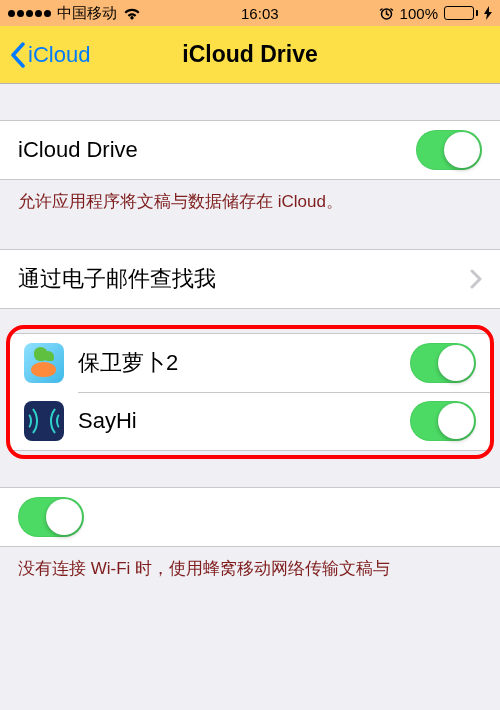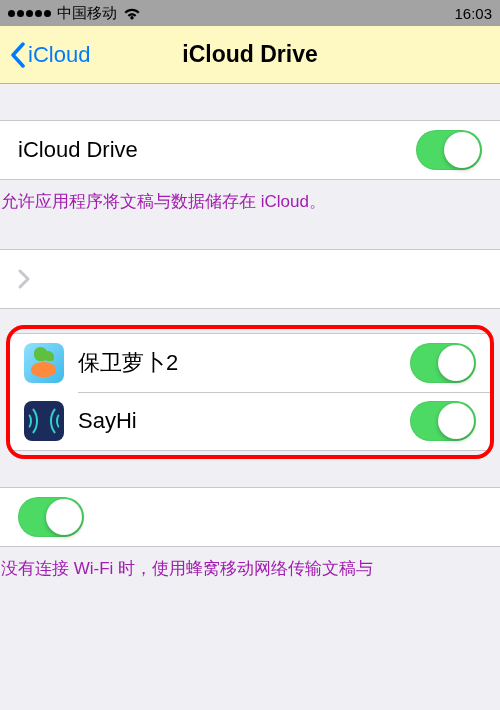--- a/index.html
+++ b/index.html
@@ -6,21 +6,21 @@
   html, body { width: 500px; height: 710px; overflow: hidden; }
   body {
     font-family: -apple-system, "Helvetica Neue", Helvetica, Arial, sans-serif;
     background: #efeff4;
     color: #000;
   }
 
   
   .status-bar {
     height: 26px;
-    background: #a3a3a3;
+    background: #fdba74;
     display: flex;
     align-items: center;
     justify-content: space-between;
     padding: 0 8px;
     font-size: 15px;
     font-weight: 500;
   }
   .status-left, .status-right { display: flex; align-items: center; gap: 6px; }
   .dots { display: flex; gap: 2px; }
   .dot { width: 7px; height: 7px; border-radius: 50%; background: #000; }
@@ -35,21 +35,21 @@
   .battery-fill {
     background: #4cd964; height: 100%; width: 100%; border-radius: 1px;
   }
   .battery-cap {
     width: 2px; height: 6px; background: #000; border-radius: 0 1px 1px 0;
   }
 
   
   .nav-bar {
     height: 58px;
-    background: #fef9c3;
+    background: #fde047;
     border-bottom: 1px solid #b2b2b2;
     display: flex;
     align-items: center;
     position: relative;
     padding: 0 10px;
   }
   .back-btn {
     display: flex; align-items: center; gap: 2px;
     color: #007aff; font-size: 22px;
   }
@@ -79,23 +79,23 @@
   }
   .cell + .cell::before {
     content: "";
     position: absolute;
     left: 18px; right: 0; top: 0;
     height: 1px; background: #c8c7cc;
   }
   .cell.with-icon + .cell.with-icon::before { left: 72px; }
   .cell-label { flex: 1; }
   .footer-text {
-    padding: 10px 18px 0 1px;
+    padding: 10px 18px 0 18px;
     font-size: 17px;
-    color: #a21caf;
+    color: #7f1d1d;
   }
 
   
   .toggle {
     width: 66px; height: 40px; border-radius: 20px;
     background: #4cd964; position: relative; flex-shrink: 0;
     box-shadow: inset 0 0 0 1px rgba(0,0,0,0.05);
   }
   .toggle-knob {
     position: absolute; top: 2px; right: 2px;
@@ -185,20 +185,39 @@
         <span class="dot"></span>
     </span>
     <span>中国移动</span>
     <span class="wifi-icon">
       <svg width="18" height="14" viewBox="0 0 18 14">
           <path d="M9 13.5c.9 0 1.7-.8 1.7-1.7S9.9 10 9 10s-1.7.8-1.7 1.7.8 1.8 1.7 1.8zm-4.3-4.3l1.5 1.5C7 9.9 7.9 9.5 9 9.5s2 .4 2.8 1.2l1.5-1.5C12 7.9 10.6 7.3 9 7.3S6 7.9 4.7 9.2zM1.5 6l1.5 1.5C4.7 5.8 6.7 4.9 9 4.9s4.3.9 6 2.6L16.5 6C14.5 4 11.9 2.8 9 2.8S3.5 4 1.5 6z" fill="#000"></path>
         </svg>
     </span>
   </div>
   <div style="font-weight:400">16:03</div>
+  <div class="status-right">
+    <span class="alarm-icon">
+      <svg width="15" height="15" viewBox="0 0 15 15">
+          <circle cx="7.5" cy="8" r="5" fill="none" stroke="#000" stroke-width="1.5"></circle>
+          <path d="M7.5 5v3l2 1" stroke="#000" stroke-width="1.5" fill="none" stroke-linecap="round"></path>
+          <path d="M3 3l-1.5 1M12 3l1.5 1" stroke="#000" stroke-width="1.5" stroke-linecap="round"></path>
+        </svg>
+    </span>
+    <span>100%</span>
+    <span class="battery">
+      <span class="battery-body"><span class="battery-fill"></span></span>
+      <span class="battery-cap"></span>
+    </span>
+    <span class="bolt-icon">
+      <svg width="8" height="14" viewBox="0 0 8 14">
+          <path d="M5 0L0 8h3l-1 6 6-8H5l0-6z" fill="#000"></path>
+        </svg>
+    </span>
+  </div>
 </div>
 
 <div class="nav-bar">
   <div class="back-btn">
     <span class="back-chevron">
       <svg width="16" height="26" viewBox="0 0 16 26">
           <path d="M13 2L3 13l10 11" fill="none" stroke="#007aff" stroke-width="3.5" stroke-linecap="round" stroke-linejoin="round"></path>
         </svg>
     </span>
     <span>iCloud</span>
@@ -215,20 +234,21 @@
         <span class="toggle-knob"></span>
       </span>
   </div>
 </div>
 <div class="footer-text">允许应用程序将文稿与数据储存在 iCloud。</div>
 
 <div class="spacer-md"></div>
 
 <div class="group">
   <div class="cell">
+    <span class="cell-label">通过电子邮件查找我</span>
     <span class="disclosure">
       <svg width="12" height="20" viewBox="0 0 12 20">
           <path d="M2 2l8 8-8 8" fill="none" stroke="#c7c7cc" stroke-width="3" stroke-linecap="round" stroke-linejoin="round"></path>
         </svg>
     </span>
   </div>
 </div>
 
 <div class="highlight-wrap" style="margin-top:12px">
   <div class="group">

